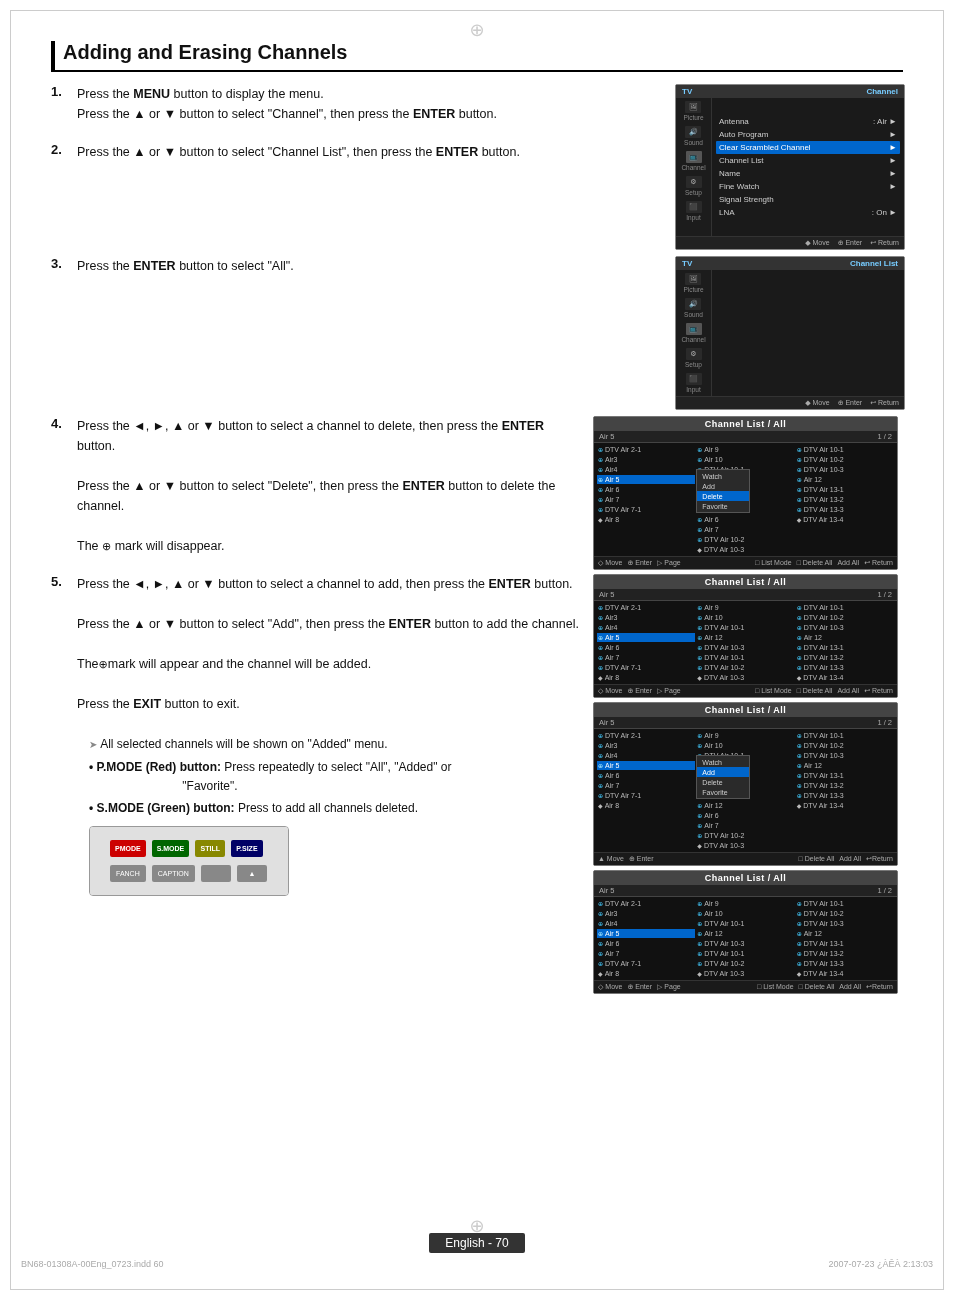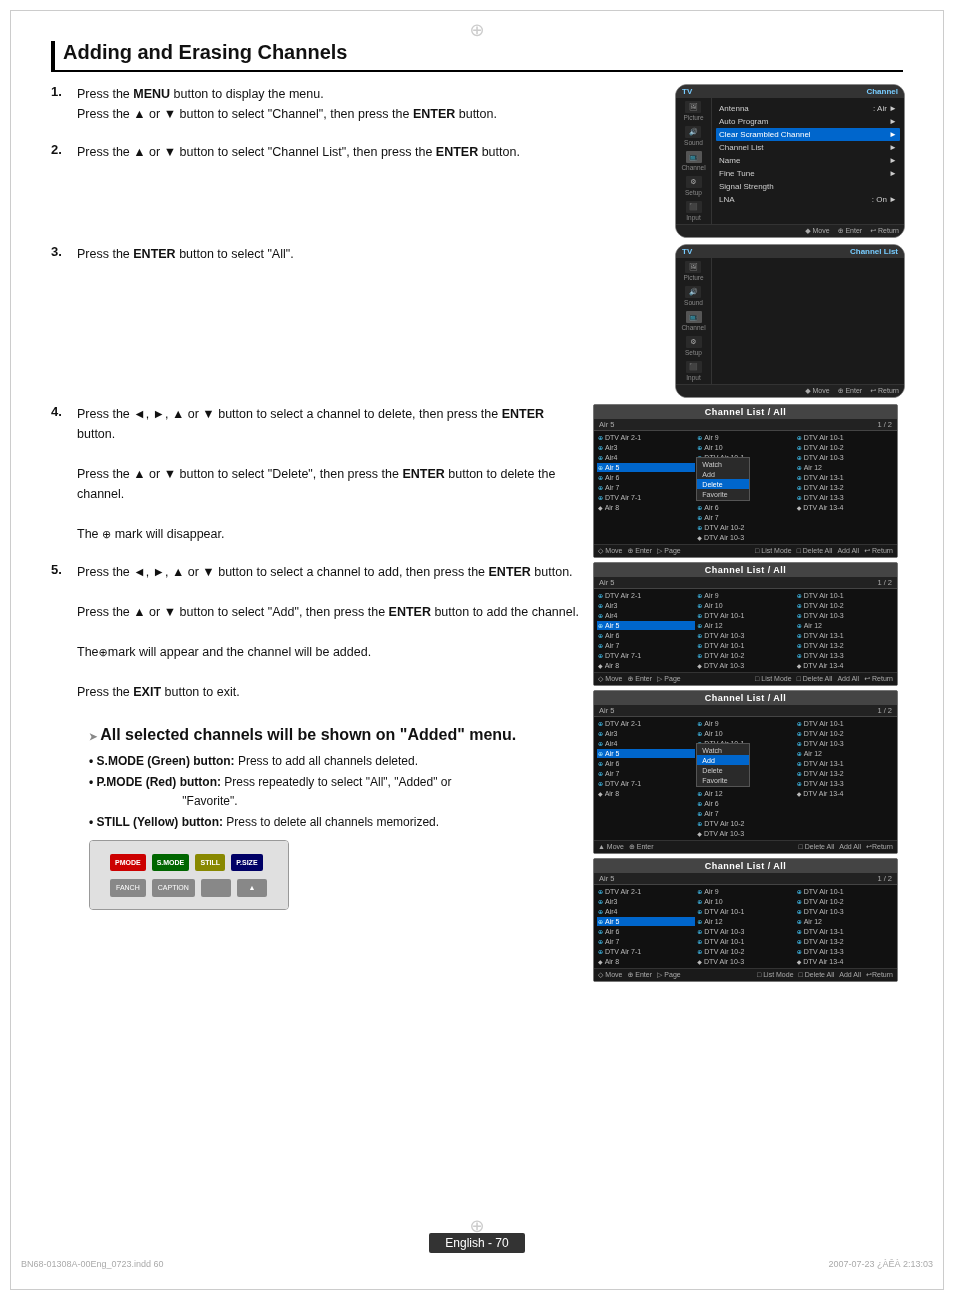--- a/index.html
+++ b/index.html
@@ -53,21 +53,21 @@
     }
     .step-content b {
       font-weight: bold;
     }
     .tv-panel {
       width: 230px;
       border: 1px solid #888;
       background: #1a1a1a;
       color: #ddd;
       font-size: 9px;
-      border-radius: 12px;
+      border-radius: 2px;
       overflow: hidden;
     }
     
     .bullet-list {
       list-style: none;
       padding: 0;
       margin: 4px 0 4px 12px;
     }
     .bullet-list li {
       font-size: 12px;
@@ -163,21 +163,21 @@
     .compass-bottom {
       position: absolute;
       bottom: 52px;
       left: 50%;
       transform: translateX(-50%);
       font-size: 18px;
       color: #ccc;
     }
     
     .note-arrow::before { content: '➤ '; color: #888; font-size: 10px; }
-    .note-arrow { font-size: 16px; margin-left: 12px; margin-bottom: 3px; font-weight: bold; }
+    .note-arrow { font-size: 12px; margin-left: 12px; margin-bottom: 3px; }
     
     .step45-area {
       display: flex;
       gap: 0;
     }
     .step45-left {
       flex: 1;
     }
     .step45-right {
       width: 320px;
@@ -257,21 +257,21 @@
       border-radius: 1px;
       font-size: 7px;
       display: flex;
       align-items: center;
       justify-content: center;
       color: #aaa;
     }
     .p1-nav.active .icon-sq { background: #555; }
     .p1-menu {
       flex: 1;
-      padding: 4px 4px;
+      padding: 17px 4px;
     }
     .p1-menu-item {
       display: flex;
       justify-content: space-between;
       padding: 2px 3px;
       font-size: 8px;
       color: #ccc;
       border-radius: 1px;
     }
     .p1-menu-item.hl { background: #06c; color: #fff; }
@@ -358,21 +358,21 @@
             </div>
             <div class="p1-menu-item">
               <span>Channel List</span>
               <span>►</span>
             </div>
             <div class="p1-menu-item">
               <span>Name</span>
               <span>►</span>
             </div>
             <div class="p1-menu-item">
-              <span>Fine Tune</span>
+              <span>Fine Watch</span>
               <span>►</span>
             </div>
             <div class="p1-menu-item">
               <span>Signal Strength</span>
             </div>
             <div class="p1-menu-item">
               <span>LNA</span>
               <span>: On ►</span>
             </div>
           </div>
@@ -449,23 +449,22 @@
       <div class="step">
         <div class="step-number">5.</div>
         <div class="step-content">
           Press the ◄, ►, ▲ or ▼ button to select a channel to add, then press the <b>ENTER</b> button.<br><br>
           Press the ▲ or ▼ button to select "Add", then press the <b>ENTER</b> button to add the channel.<br><br>
           The<span style="font-size:11px;">⊕</span>mark will appear and the channel will be added.<br><br>
           Press the <b>EXIT</b> button to exit.<br><br>
           <span class="note-arrow">All selected channels will be shown on "Added" menu.</span>
           <br>
           <ul class="bullet-list">
+            <li><b>P.MODE (Red) button:</b> Press repeatedly to select "All", "Added" or<br>&nbsp;&nbsp;&nbsp;&nbsp;&nbsp;&nbsp;&nbsp;&nbsp;&nbsp;&nbsp;&nbsp;&nbsp;&nbsp;&nbsp;&nbsp;&nbsp;&nbsp;&nbsp;&nbsp;&nbsp;&nbsp;&nbsp;&nbsp;&nbsp;&nbsp;&nbsp;&nbsp;&nbsp;"Favorite".</li>
             <li><b>S.MODE (Green) button:</b> Press to add all channels deleted.</li>
-            <li><b>P.MODE (Red) button:</b> Press repeatedly to select "All", "Added" or<br>&nbsp;&nbsp;&nbsp;&nbsp;&nbsp;&nbsp;&nbsp;&nbsp;&nbsp;&nbsp;&nbsp;&nbsp;&nbsp;&nbsp;&nbsp;&nbsp;&nbsp;&nbsp;&nbsp;&nbsp;&nbsp;&nbsp;&nbsp;&nbsp;&nbsp;&nbsp;&nbsp;&nbsp;"Favorite".</li>
-            <li><b>STILL (Yellow) button:</b> Press to delete all channels memorized.</li>
           </ul>
           
           <div class="remote-img">
             <div style="width:100%; background:#e0e0e0; padding:6px;">
               <div class="remote-row">
                 <div class="remote-btn">PMODE</div>
                 <div class="remote-btn green">S.MODE</div>
                 <div class="remote-btn yellow">STILL</div>
                 <div class="remote-btn blue">P.SIZE</div>
               </div>

